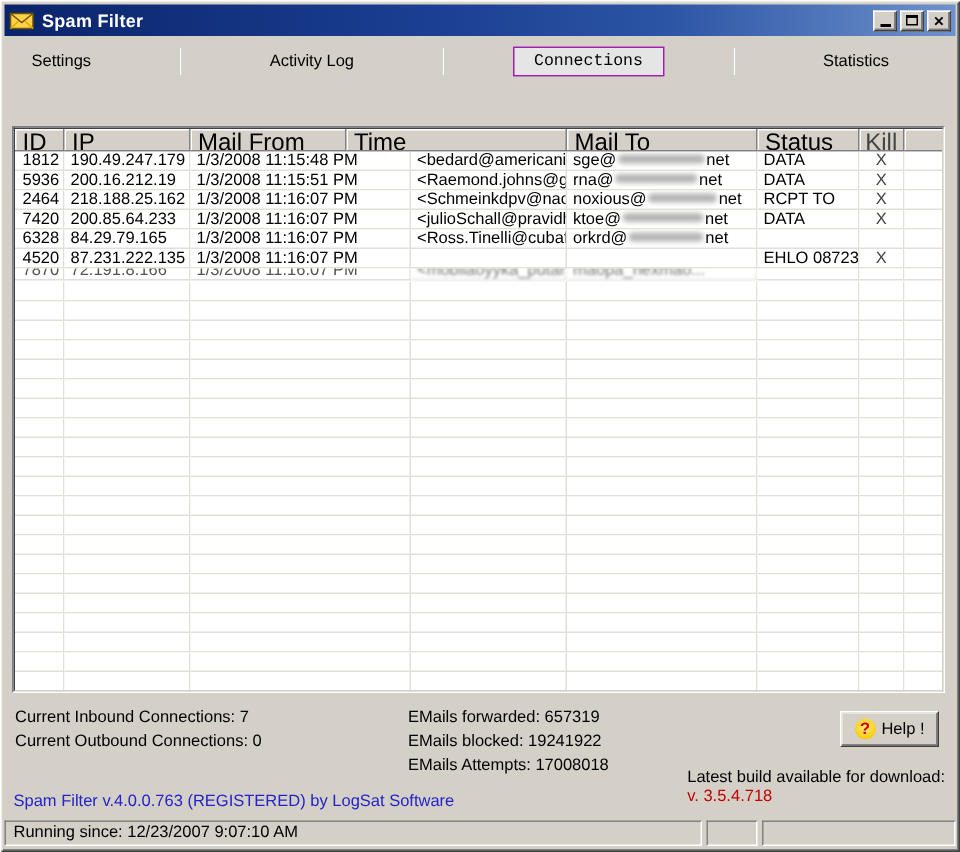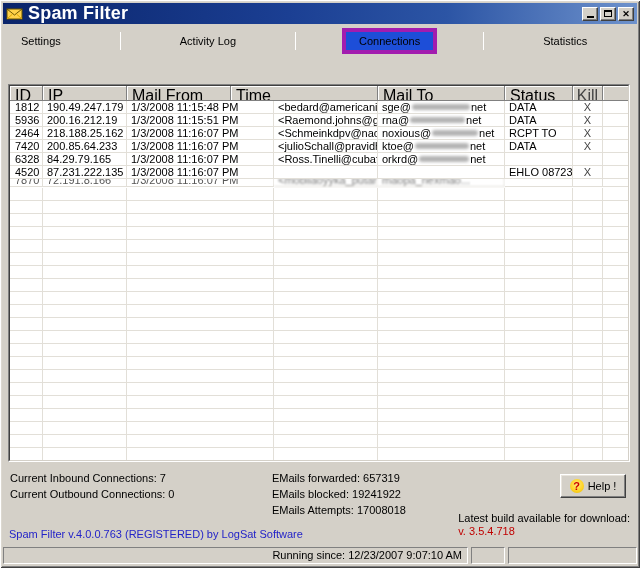--- a/index.html
+++ b/index.html
@@ -15,39 +15,39 @@
     box-shadow: inset 1px 1px 0 #fff, inset -1px -1px 0 #404040,
                 inset 2px 2px 0 #dcd8d0, inset -2px -2px 0 #808080;
   }
   
   .titlebar {
     position:absolute; left:3px; top:3px; right:3px; height:21px;
     background: linear-gradient(90deg,#0a246a 0%,#1b3f93 45%,#2c55a5 70%,#6e92cc 100%);
     display:flex; align-items:center; padding:0 3px;
   }
   .app-icon { width:18px; height:14px; display:inline-flex; margin-right:4px; }
-  .title { color:#fff; font-weight:bold; font-size:18px; letter-spacing:.2px; flex:1; }
+  .title { color:#fff; font-weight:bold; font-size:12px; letter-spacing:.2px; flex:1; }
   .win-btns { display:flex; gap:2px; }
   .winbtn {
     width:16px; height:14px; background:#d4d0c8; border:1px solid;
     border-color:#fff #404040 #404040 #fff;
     box-shadow: inset -1px -1px 0 #808080;
     display:flex; align-items:center; justify-content:center;
     font-family:"Liberation Sans",sans-serif; padding:0; cursor:default;
   }
   .glyph-min { width:7px; height:2px; background:#000; margin-top:7px; display:block; }
   .glyph-max { width:8px; height:7px; border:1px solid #000; border-top-width:2px; display:block; }
   .glyph-close { font-size:9px; font-weight:bold; line-height:10px; }
   
   .tabstrip {
     position:absolute; left:8px; top:30px; right:8px; height:22px;
     display:flex; align-items:center;gap:44px;
   }
   .tab { padding:3px 13px; white-space:nowrap; }
-  .tab.active { border:4px solid #a21caf; background:#1d4ed8; }
+  .tab.active { border:1px solid #a21caf; background:#e5e5e5;font-family:Liberation Mono, monospace; }
   .tabsep { width:1px; height:18px; background:#808080; border-right:1px solid #fff; margin:0 2px; }
   
   .table-outer {
     position:absolute; left:8px; top:84px; width:622px; height:378px;
     border:1px solid; border-color:#808080 #fff #fff #808080;
   }
   .table-inner {
     width:100%; height:100%; border:1px solid; border-color:#404040 #d4d0c8 #d4d0c8 #404040;
     background:#fff; overflow:hidden; display:flex; flex-direction:column;
   }
@@ -102,21 +102,21 @@
   .download { position:absolute; right:10px; top:512px; text-align:left; line-height:13px; }
   .download .ver { font-size:11px; }
   .reg-line { position:absolute; left:9px; top:528px; font-size:11px; }
   
   .statusbar {
     position:absolute; left:3px; right:3px; bottom:3px; height:20px;
     display:flex; gap:3px; padding-top:2px; background:#d4d0c8;
   }
   .sb-panel {
     border:1px solid; border-color:#808080 #fff #fff #808080;
-    height:17px; line-height:15px; padding:0 5px; white-space:nowrap; overflow:hidden;text-align:right;
+    height:17px; line-height:15px; padding:0 5px; white-space:nowrap; overflow:hidden;
   }
   .sb-main { width:465px; }
   .sb-small{ width:34px; }
   .sb-large{ flex:1; }
 </style>
 </head>
 <body>
 
 <div class="window">
 

